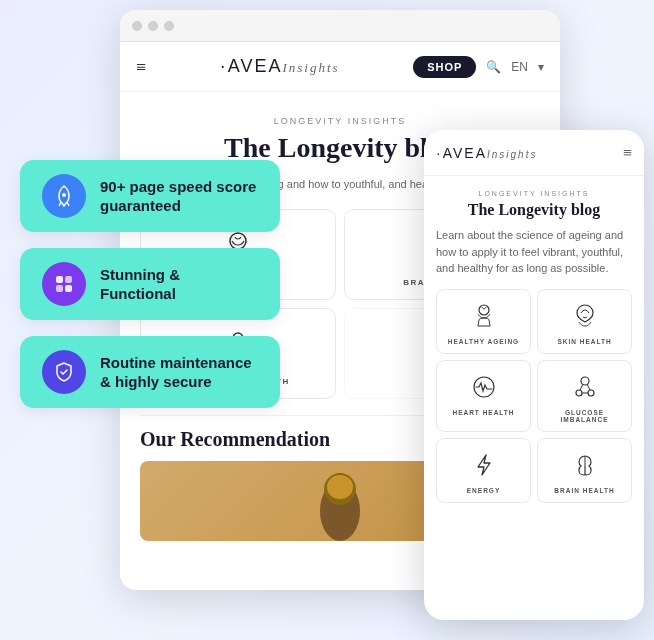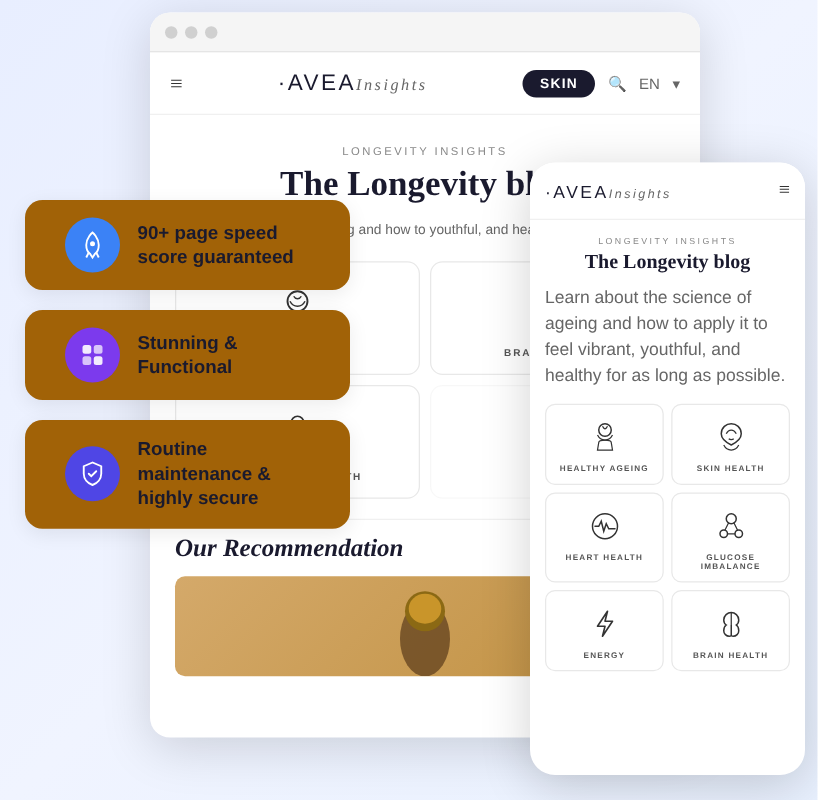--- a/index.html
+++ b/index.html
@@ -17,23 +17,23 @@
       position: absolute;
       left: 20px;
       top: 160px;
       z-index: 20;
       display: flex;
       flex-direction: column;
       gap: 16px;
     }
 
     .feature-card {
-      background: #a16207;
+      background: #5eead4;
       border-radius: 14px;
-      padding: 14px 32px;
+      padding: 14px 22px;
       display: flex;
       align-items: center;
       gap: 14px;
       width: 260px;
       box-shadow: 0 4px 16px rgba(0,0,0,0.08);
     }
 
     .feature-icon {
       width: 44px;
       height: 44px;
@@ -200,21 +200,20 @@
       text-transform: uppercase;
       color: #555;
       font-family: Arial, sans-serif;
       font-weight: 600;
     }
 
     .recommendation-section {
       margin-top: 16px;
       padding-top: 12px;
       border-top: 1px solid #f0f0f0;
-      font-style: italic;
     }
 
     .rec-title {
       font-size: 20px;
       font-weight: 700;
       color: #1a1a2e;
       margin-bottom: 10px;
       font-family: Georgia, serif;
     }
 
@@ -285,21 +284,21 @@
     .mobile-blog-title {
       text-align: center;
       font-size: 16px;
       font-weight: 700;
       color: #1a1a2e;
       margin-bottom: 8px;
       font-family: Georgia, serif;
     }
 
     .mobile-blog-desc {
-      font-size: 14px;
+      font-size: 11px;
       color: #666;
       font-family: Arial, sans-serif;
       line-height: 1.5;
       margin-bottom: 12px;
     }
 
     .mobile-grid {
       display: grid;
       grid-template-columns: 1fr 1fr;
       gap: 6px;
@@ -379,21 +378,21 @@
     <div class="dot"></div>
     <div class="dot"></div>
   </div>
 
   <div class="browser-nav">
     <div class="nav-hamburger">≡</div>
     <div class="nav-logo">
       ·AVEA<span>Insights</span>
     </div>
     <div class="nav-right">
-      <button class="nav-shop-btn">SKIN</button>
+      <button class="nav-shop-btn">SHOP</button>
       <span>🔍</span>
       <span>EN</span>
       <span>▾</span>
     </div>
   </div>
 
   <div class="browser-content">
     <div class="blog-subtitle">LONGEVITY INSIGHTS</div>
     <div class="blog-title">The Longevity blog</div>
     <div class="blog-desc">it the science of ageing and how to youthful, and healthy for as long...</div>

